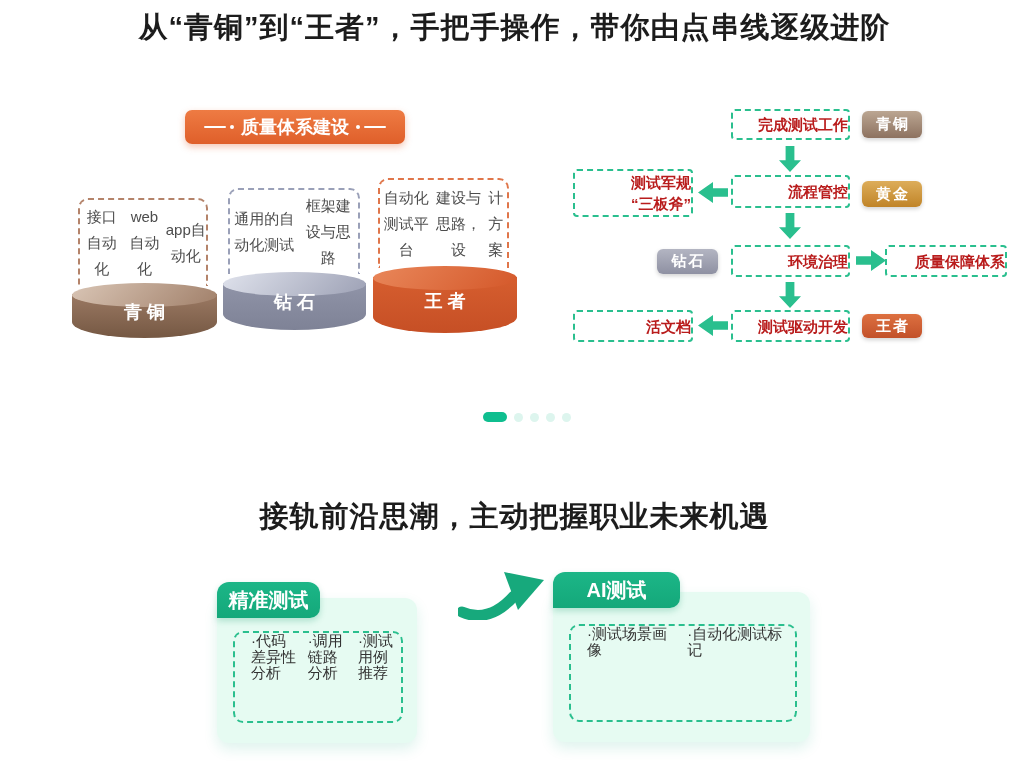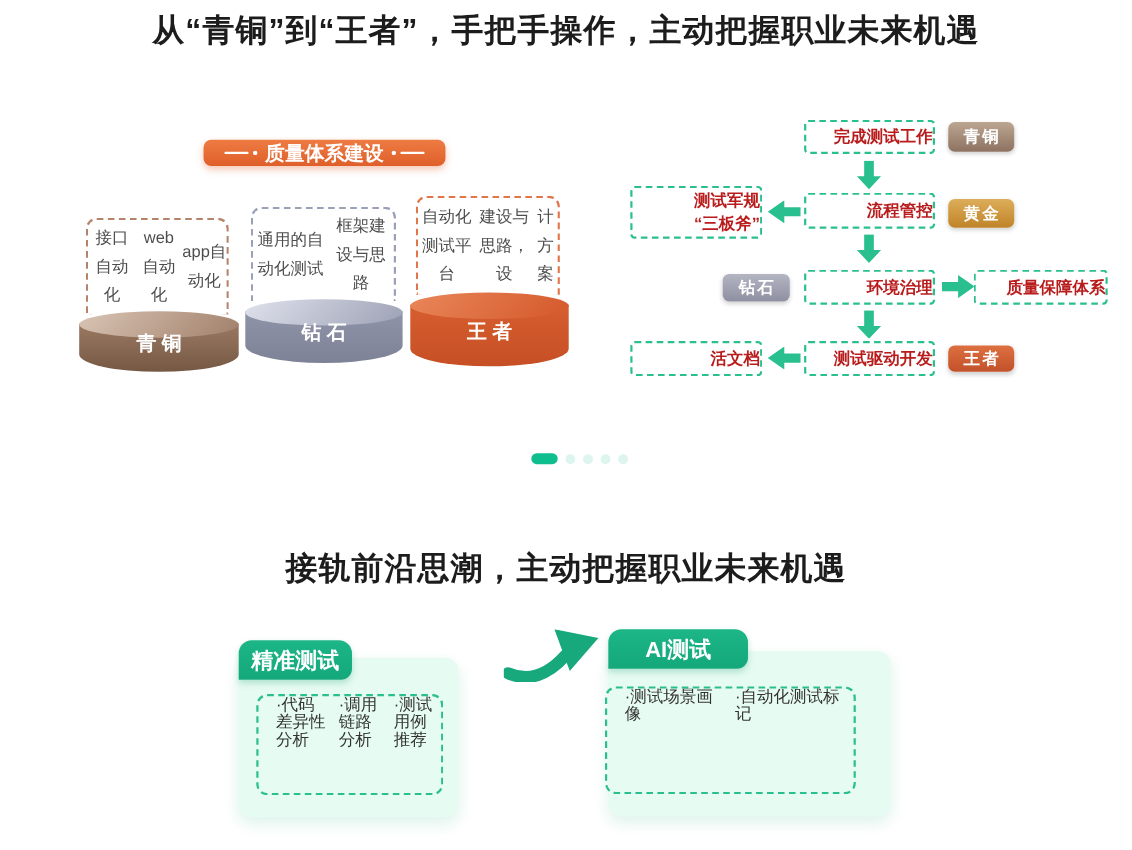--- a/index.html
+++ b/index.html
@@ -12,25 +12,25 @@
 
   
   .big-title {
     left: 0; top: 8px; width: 100%; text-align: center;
     font-size: 29px; font-weight: 800; color: #1c1c1c; letter-spacing: 1px;
   }
   .big-title2 { top: 497px; }
 
   
   .ribbon {
-    left: 185px; top: 110px; width: 220px; height: 24px;
+    left: 185px; top: 110px; width: 220px; height: 34px;
     background: linear-gradient(180deg, #ee7b43, #df5f2a);
     border-radius: 7px; box-shadow: 0 3px 7px rgba(223,95,42,.35);
     display: flex; align-items: center; justify-content: center; gap: 7px;
-    color: #ffffff; font-size: 18px; font-weight: 700; margin-top: 17px;
+    color: #ffffff; font-size: 18px; font-weight: 700;
   }
   .decor { display: flex; align-items: center; gap: 4px; }
   .decor .bar { width: 22px; height: 2px; background: #fff; border-radius: 2px; }
   .decor .dot { width: 4px; height: 4px; background: #fff; border-radius: 50%; }
 
   
   .tier-box {
     border: 2px dashed; border-bottom: 0; border-radius: 10px 10px 0 0;
     background: #ffffff; display: flex; flex-direction: row;
     align-items: center; justify-content: center;
@@ -103,21 +103,21 @@
   .card-dash {
     border: 2px dashed #2abf8e; border-radius: 10px; z-index: 2;
     display: flex; flex-direction: row; justify-content: center;
     padding-left: 16px; gap: 7px;
     color: #333333; font-size: 15px; line-height: 16px;
   }
 </style>
 </head>
 <body>
 
-<h1 class="abs big-title">从“青铜”到“王者”，手把手操作，主动把握职业未来机遇</h1>
+<h1 class="abs big-title">从“青铜”到“王者”，手把手操作，带你由点串线逐级进阶</h1>
 
 <div class="abs ribbon">
   <span class="decor">
       <span class="bar"></span>
       <span class="dot"></span>
     </span>
   <span>质量体系建设</span>
   <span class="decor">
       <span class="dot"></span>
       <span class="bar"></span>
@@ -222,16 +222,16 @@
 
 <svg class="abs" style="left:458px; top:572px;" width="88" height="48" viewBox="0 0 88 48">
   <path d="M4,40 C 22,48 40,42 56,24" stroke="#17a97c" stroke-width="11" fill="none" stroke-linecap="round"></path>
   <polygon points="46,0 86,8 60,38" fill="#17a97c"></polygon>
 </svg>
 
 <div class="abs card-body" style="left:553px; top:592px; width:257px; height:150px;"></div>
 <div class="abs card-tab" style="left:553px; top:572px; width:127px; height:36px;">
   <span>AI测试</span>
 </div>
-<div class="abs card-dash" style="left:550px; top:624px; width:228px; height:98px;">
+<div class="abs card-dash" style="left:569px; top:624px; width:228px; height:98px;">
   <div>·测试场景画像</div>
   <div>·自动化测试标记</div>
 </div>
 
 </body></html>

